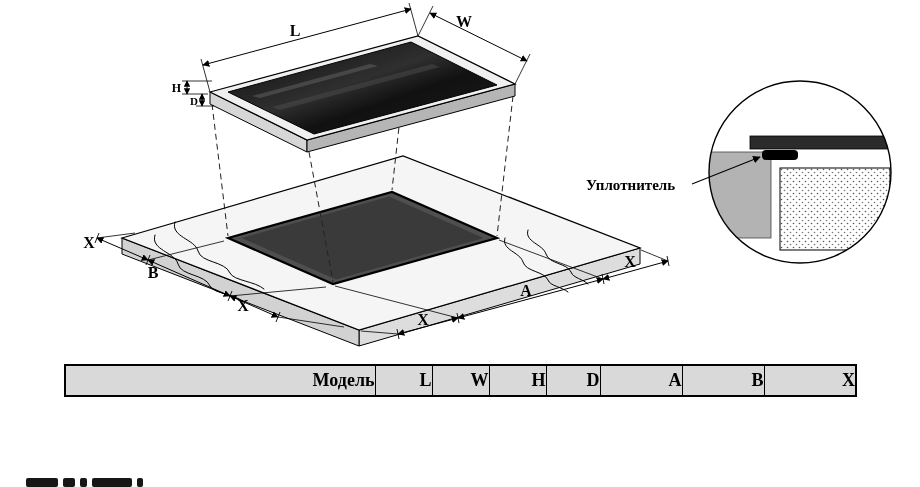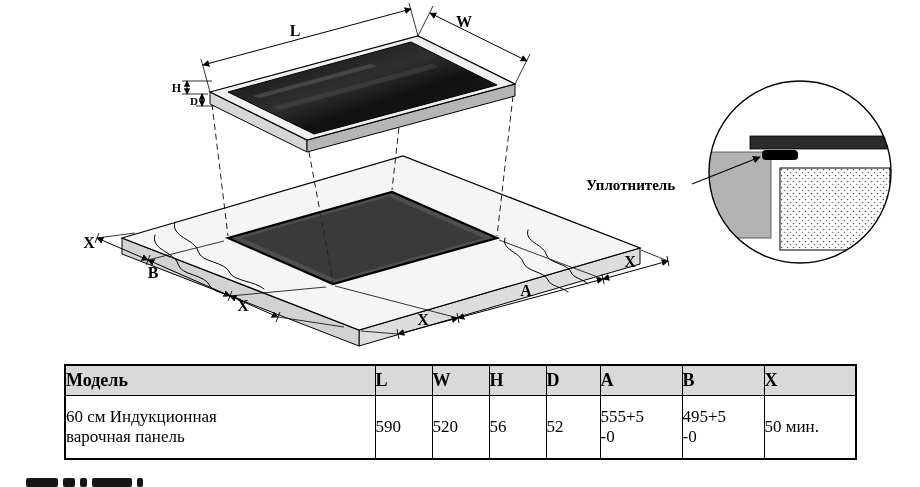--- a/index.html
+++ b/index.html
@@ -8,21 +8,21 @@
     overflow:hidden;font-family:"Liberation Serif",serif;color:#000;
   }
   .diagram-svg{position:absolute;left:0;top:0;}
   .dim-label{font-family:"Liberation Serif",serif;font-weight:bold;fill:#000;}
   .spec-table{
     position:absolute;left:64px;top:364px;width:791px;
     border-collapse:collapse;table-layout:fixed;
     border:2px solid #000;
   }
   .spec-table td{
-    border:1px solid #000;text-align:left;vertical-align:middle;
+    border:1px solid #000;text-align:right;vertical-align:middle;
     padding:0;font-size:17px;line-height:1.15;
   }
   .spec-table tr.hdr td{background:#d9d9d9;font-weight:bold;font-size:18px;height:29px;}
   .spec-table tr.body td{height:62px;background:#fff;}
   .two-line span{display:block;line-height:1.18;}
   .smudge{position:absolute;left:26px;top:478px;height:9px;display:flex;gap:5px;align-items:flex-start;}
   .smudge i{display:block;background:#161616;height:9px;border-radius:2px;}
 </style>
 </head>
 <body>
@@ -183,39 +183,20 @@
         <tr class="hdr">
       <td>Модель</td>
       <td>L</td>
       <td>W</td>
       <td>H</td>
       <td>D</td>
       <td>A</td>
       <td>B</td>
       <td>X</td>
     </tr>
-    <tr class="body">
-      <td class="two-line">
-        <span>60 см Индукционная</span>
-        <span>варочная панель</span>
-      </td>
-      <td>590</td>
-      <td>520</td>
-      <td>56</td>
-      <td>52</td>
-      <td class="two-line">
-        <span>555+5</span>
-        <span>-0</span>
-      </td>
-      <td class="two-line">
-        <span>495+5</span>
-        <span>-0</span>
-      </td>
-      <td>50 мин.</td>
-    </tr>
   </tbody>
     </table>
 
   <div class="smudge">
     <i style="width:32px"></i>
       <i style="width:12px"></i>
       <i style="width:7px"></i>
       <i style="width:40px"></i>
       <i style="width:6px"></i>
   </div>

